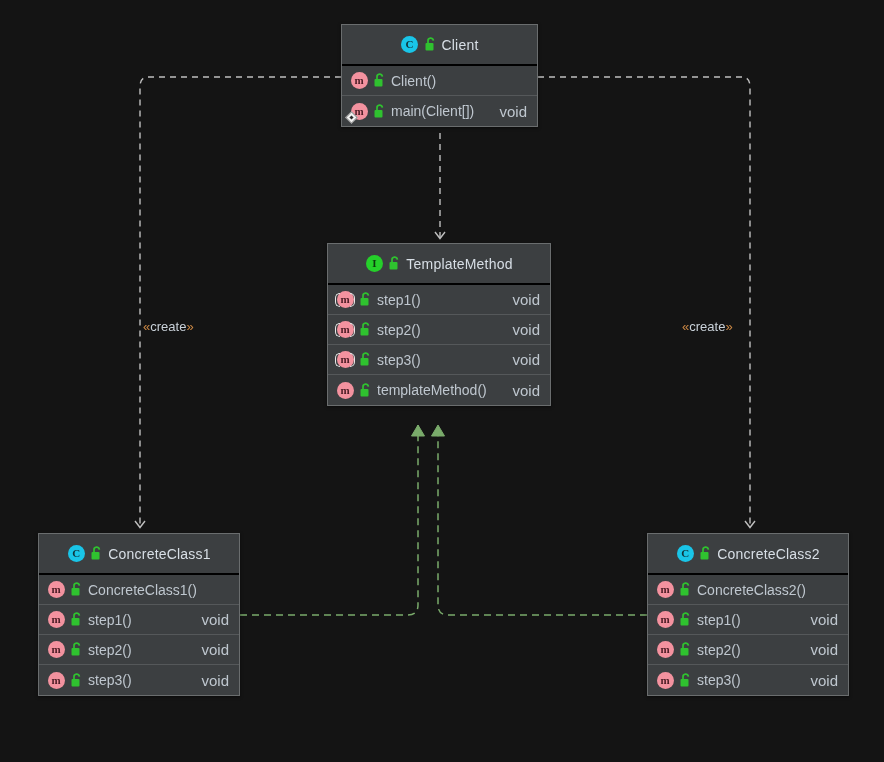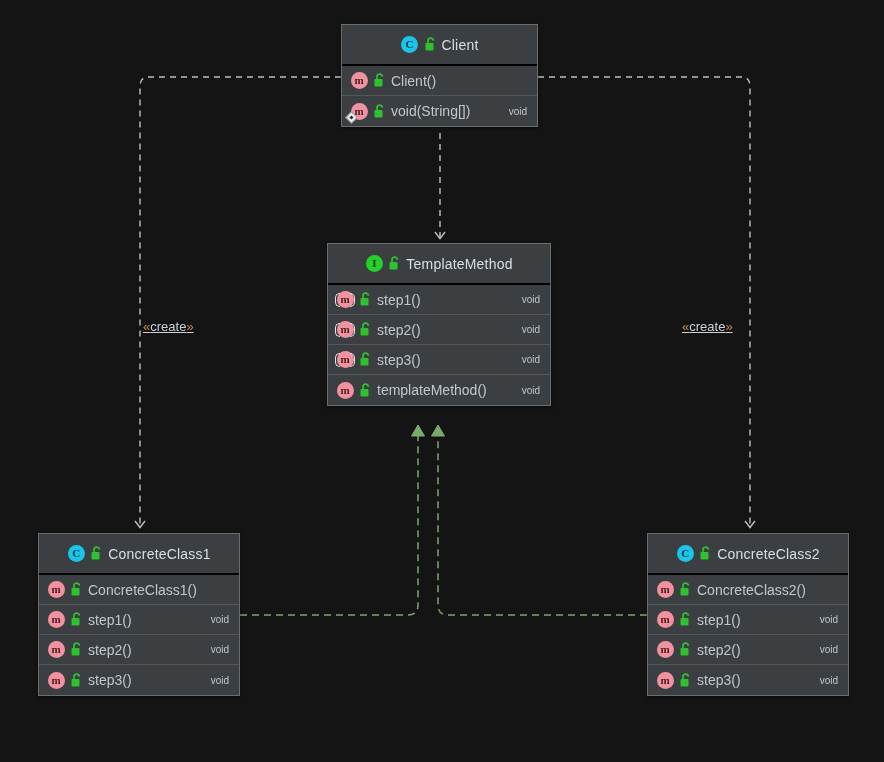--- a/index.html
+++ b/index.html
@@ -69,21 +69,21 @@
   }
   .uml-row:last-child { border-bottom: none; }
   .uml-row .m-name {
     color: #bfc7cf;
     font-size: 14px;
     white-space: nowrap;
     flex: 0 1 auto;
   }
   .uml-row .m-type {
     color: #bfc7cf;
-    font-size: 10px;
+    font-size: 15px;
     margin-left: auto;
     padding-left: 12px;
     white-space: nowrap;
   }
 
   
   .icon {
     flex: 0 0 auto;
     display: inline-flex;
     align-items: center;
@@ -148,21 +148,20 @@
     width: 3px; height: 3px;
     background: #2b2b2b;
   }
 
   
   .edge-label {
     position: absolute;
     font-size: 13px;
     color: #c9d1d9;
     white-space: nowrap;
-    text-decoration: underline;
   }
   .edge-label .guil { color: #cc8844; }
 </style>
 </head>
 <body>
 
 <div id="canvas">
 
   <svg class="edges" viewBox="0 0 884 762">
     <defs>
@@ -236,21 +235,21 @@
         <span class="icon ic-method">
           <span class="glyph-circle g-method">m</span>
           <span class="static-mark"></span>
         </span>
         <span class="icon ic-lock">
           <svg width="13" height="15" viewBox="0 0 13 15" aria-hidden="true">
             <path d="M4 6 V4.2 A2.6 2.6 0 0 1 9.4 3.6" fill="none" stroke="#2fc22f" stroke-width="1.7"></path>
             <rect x="1.5" y="6" width="8" height="7.5" rx="1" fill="#2fc22f"></rect>
           </svg>
         </span>
-        <span class="m-name">void(String[])</span>
+        <span class="m-name">main(Client[])</span>
         <span class="m-type">void</span>
       </div>
 
     </div>
   </div>
 
   <div class="uml-node" id="node-templatemethod" style="left:327px; top:243px; width:224px;">
     <div class="uml-header">
       <span class="icon ic-iface">
         <span class="glyph-circle g-iface">I</span>

